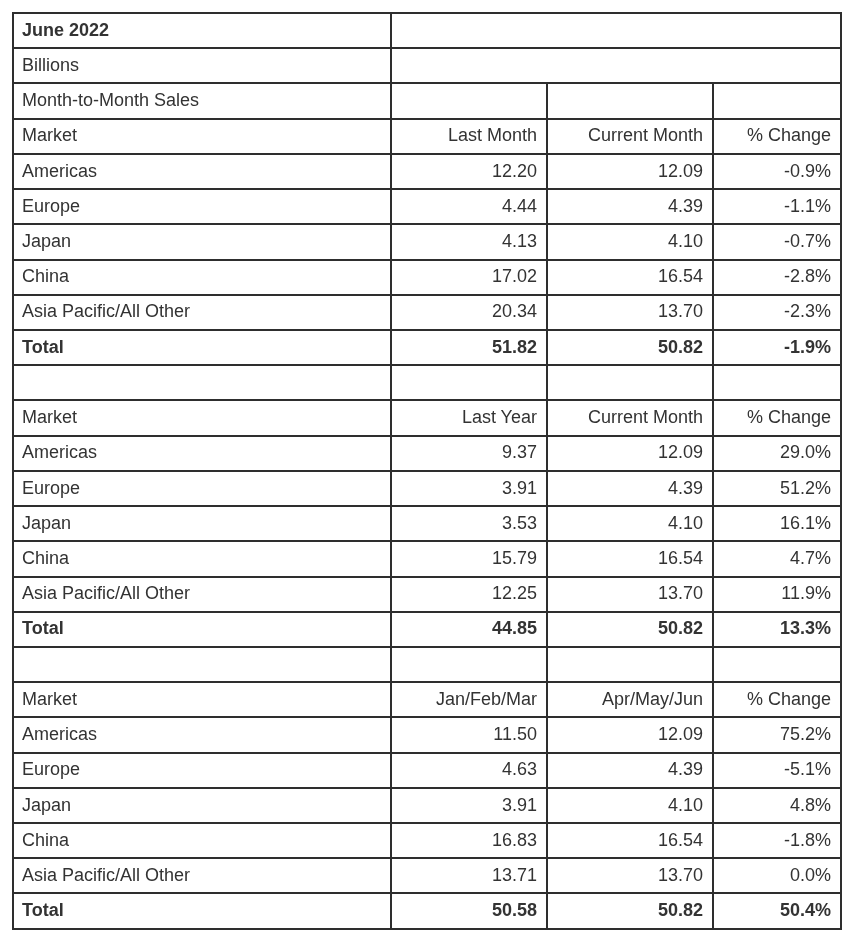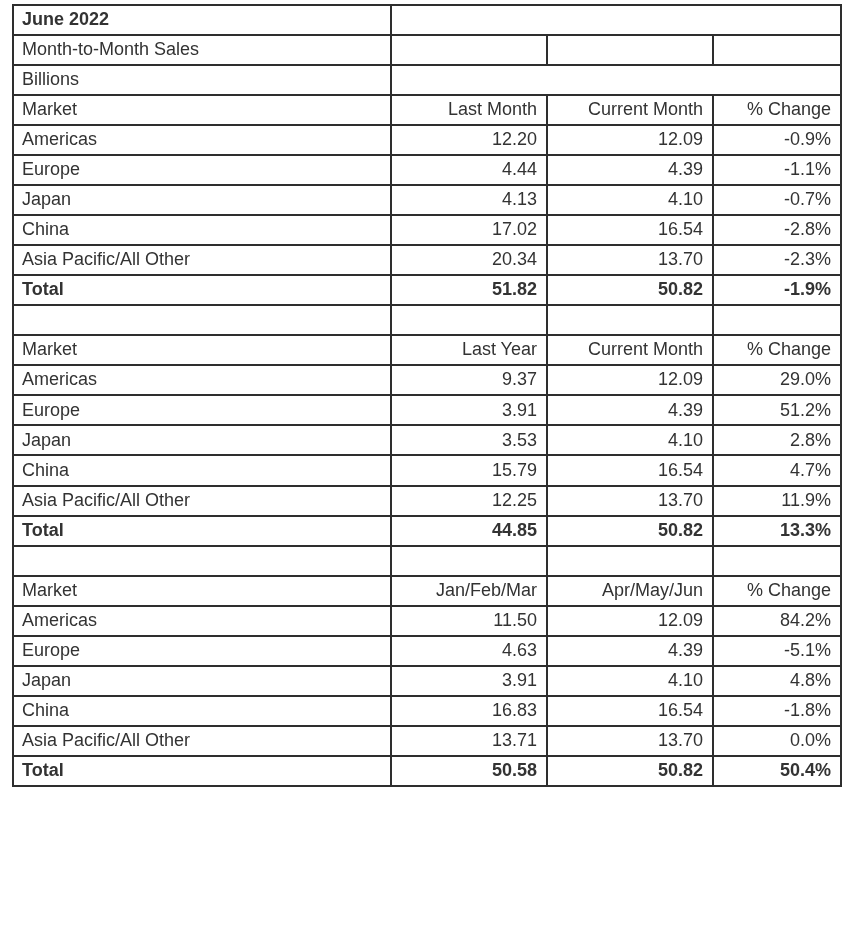--- a/index.html
+++ b/index.html
@@ -6,23 +6,23 @@
   .page {
     position: relative;
     width: 851px;
     height: 943px;
     background: #ffffff;
     font-family: "Liberation Sans", sans-serif;
   }
   table.sales {
     position: absolute;
     left: 12px;
-    top: 4px;
+    top: 12px;
     width: 828px;
-    height: 783px;
+    height: 918px;
     border-collapse: collapse;
     table-layout: fixed;
     padding-left: 32px;
   }
   table.sales td {
     border: 2px solid #2e2e2e;
     font-size: 18px;
     color: #333333;
     height: 28px;
     padding: 0 9px 0 8px;
@@ -45,28 +45,28 @@
       <col style="width:156px">
       <col style="width:166px">
       <col style="width:128px">
     </colgroup>
     <tbody>
         <tr>
           <td class="c1 bold">June 2022</td>
           <td colspan="3"></td>
         </tr>
         <tr>
-          <td class="c1">Month-to-Month Sales</td>
-          <td></td>
-          <td></td>
-          <td></td>
-        </tr>
-        <tr>
           <td class="c1">Billions</td>
           <td colspan="3"></td>
+        </tr>
+        <tr>
+          <td class="c1">Month-to-Month Sales</td>
+          <td></td>
+          <td></td>
+          <td></td>
         </tr>
         <tr>
           <td class="c1">Market</td>
           <td class="num">Last Month</td>
           <td class="num">Current Month</td>
           <td class="num">% Change</td>
         </tr>
         <tr>
           <td class="c1">Americas</td>
           <td class="num">12.20</td>
@@ -124,21 +124,21 @@
         <tr>
           <td class="c1">Europe</td>
           <td class="num">3.91</td>
           <td class="num">4.39</td>
           <td class="num">51.2%</td>
         </tr>
         <tr>
           <td class="c1">Japan</td>
           <td class="num">3.53</td>
           <td class="num">4.10</td>
-          <td class="num">2.8%</td>
+          <td class="num">16.1%</td>
         </tr>
         <tr>
           <td class="c1">China</td>
           <td class="num">15.79</td>
           <td class="num">16.54</td>
           <td class="num">4.7%</td>
         </tr>
         <tr>
           <td class="c1">Asia Pacific/All Other</td>
           <td class="num">12.25</td>
@@ -160,21 +160,21 @@
         <tr>
           <td class="c1">Market</td>
           <td class="num">Jan/Feb/Mar</td>
           <td class="num">Apr/May/Jun</td>
           <td class="num">% Change</td>
         </tr>
         <tr>
           <td class="c1">Americas</td>
           <td class="num">11.50</td>
           <td class="num">12.09</td>
-          <td class="num">84.2%</td>
+          <td class="num">75.2%</td>
         </tr>
         <tr>
           <td class="c1">Europe</td>
           <td class="num">4.63</td>
           <td class="num">4.39</td>
           <td class="num">-5.1%</td>
         </tr>
         <tr>
           <td class="c1">Japan</td>
           <td class="num">3.91</td>

